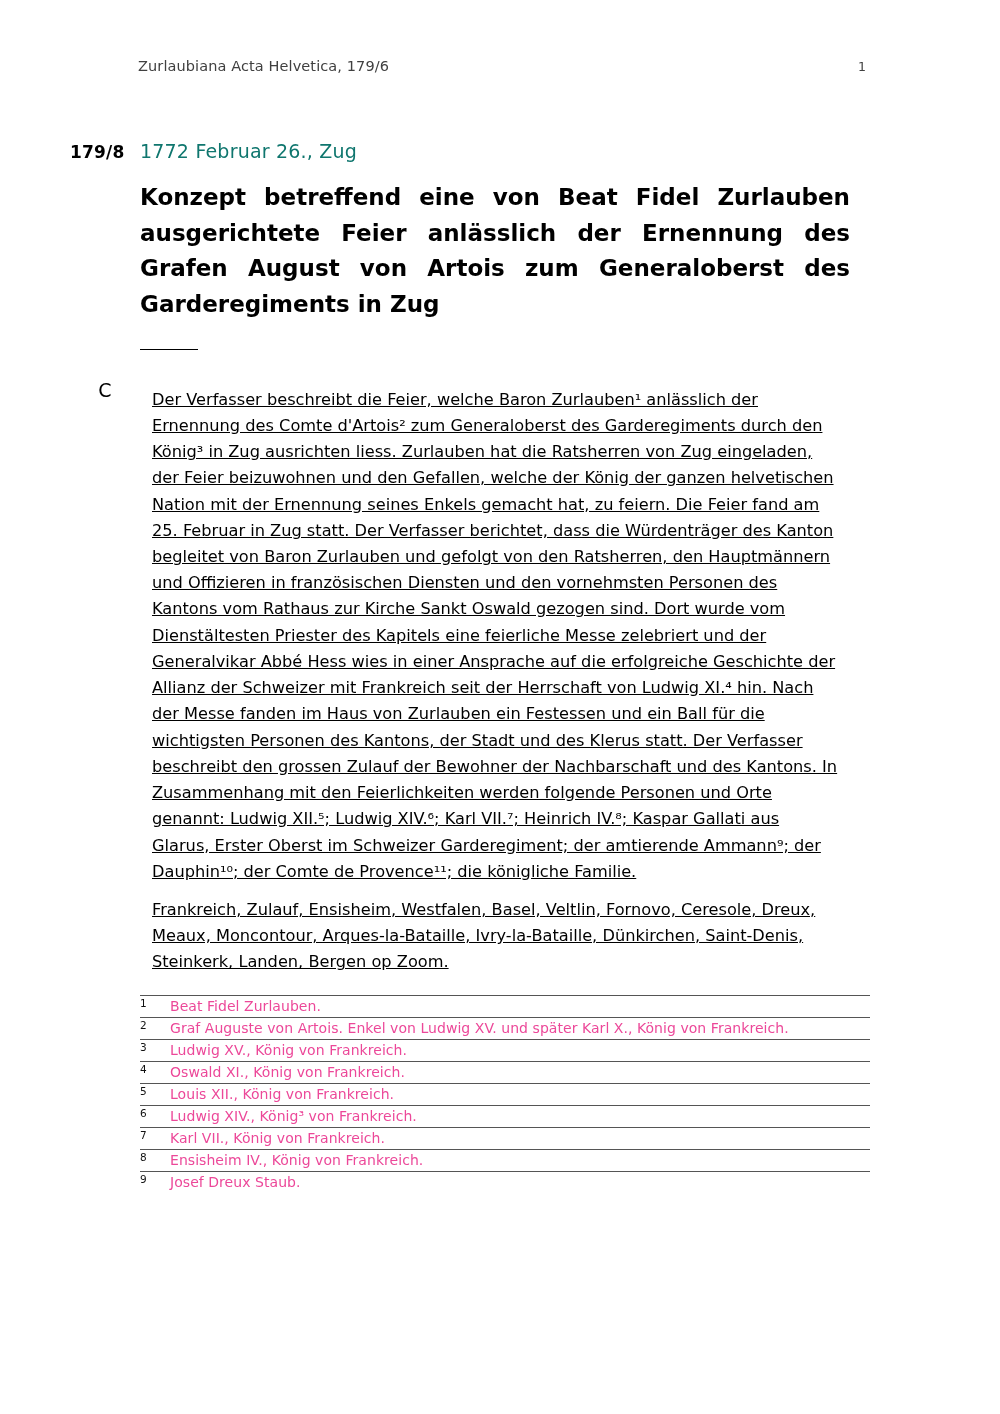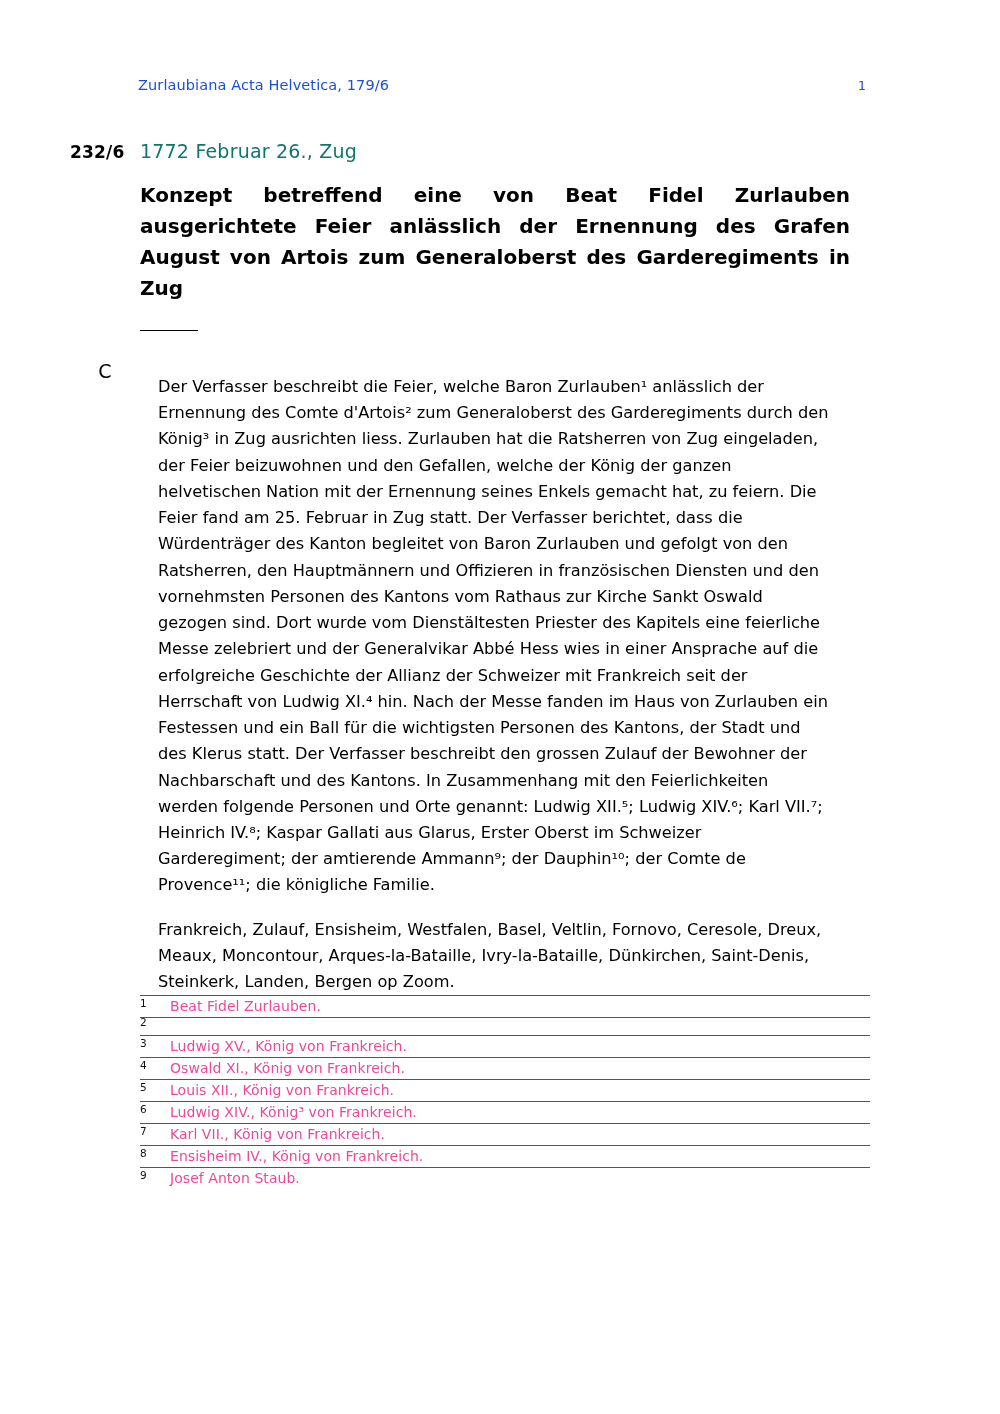--- a/index.html
+++ b/index.html
@@ -26,22 +26,21 @@
   .running-header {
     position: absolute;
     top: 58px;
     left: 138px;
     right: 134px;
     display: flex;
     justify-content: space-between;
     align-items: baseline;
     font-size: 14.5px;
     letter-spacing: 0.1px;
-    color: #1d4ed8;
-    margin-top: 19px;
+    color: #404040;
   }
   .running-header .page-num {
     font-size: 12.5px;
   }
 
   
   .doc-body {
     position: absolute;
     top: 140px;
     left: 70px;
@@ -60,21 +59,21 @@
     color: #000;
   }
   .date-place {
     font-size: 19px;
     color: #0f766e;
     letter-spacing: 0.2px;
   }
   .title {
     margin-top: 18px;
     margin-left: 70px;
-    font-size: 20px;
+    font-size: 23px;
     font-weight: bold;
     line-height: 1.55;
     text-align: justify;
     text-justify: inter-word;
     color: #000;
     max-width: 710px;
   }
 
   
   .rule-wrap {
@@ -103,21 +102,22 @@
     line-height: 1.62;
     color: #000;
   }
   .abstract-text {
     font-size: 16.2px;
     line-height: 1.62;
     color: #000;
     max-width: 710px;
   }
   .abstract-text p {
-    margin: 18px;
+    margin: 12px;
+    text-decoration: underline;
   }
 
   
   .footnotes {
     position: absolute;
     left: 140px;
     right: 130px;
     top: 995px;
     font-size: 14px;
   }
@@ -154,21 +154,21 @@
 <div class="page">
 
   <div class="running-header">
     <span>Zurlaubiana Acta Helvetica, 179/6</span>
     <span class="page-num">1</span>
   </div>
 
   <div class="doc-body">
 
     <div class="sig-line">
-      <span class="signature">232/6</span>
+      <span class="signature">179/8</span>
       <span class="date-place">1772 Februar 26., Zug</span>
     </div>
 
     <h1 class="title">Konzept betreffend eine von Beat Fidel Zurlauben ausgerichtete Feier anlässlich der Ernennung des Grafen August von Artois zum Generaloberst des Garderegiments in Zug</h1>
 
     <div class="rule-wrap">
       <div class="short-rule"></div>
     </div>
 
     <div class="abstract">
@@ -183,20 +183,21 @@
 
   <div class="footnotes">
     <div class="fn-rule-top"></div>
 
     <div class="fn-row">
       <span class="fn-num">1</span>
       <span class="fn-text">Beat Fidel Zurlauben.</span>
     </div>
     <div class="fn-row">
       <span class="fn-num">2</span>
+      <span class="fn-text">Graf Auguste von Artois. Enkel von Ludwig XV. und später Karl X., König von Frankreich.</span>
     </div>
     <div class="fn-row">
       <span class="fn-num">3</span>
       <span class="fn-text">Ludwig XV., König von Frankreich.</span>
     </div>
     <div class="fn-row">
       <span class="fn-num">4</span>
       <span class="fn-text">Oswald XI., König von Frankreich.</span>
     </div>
     <div class="fn-row">
@@ -210,17 +211,17 @@
     <div class="fn-row">
       <span class="fn-num">7</span>
       <span class="fn-text">Karl VII., König von Frankreich.</span>
     </div>
     <div class="fn-row">
       <span class="fn-num">8</span>
       <span class="fn-text">Ensisheim IV., König von Frankreich.</span>
     </div>
     <div class="fn-row">
       <span class="fn-num">9</span>
-      <span class="fn-text">Josef Anton Staub.</span>
+      <span class="fn-text">Josef Dreux Staub.</span>
     </div>
   </div>
 
 </div>
 
 </body></html>

